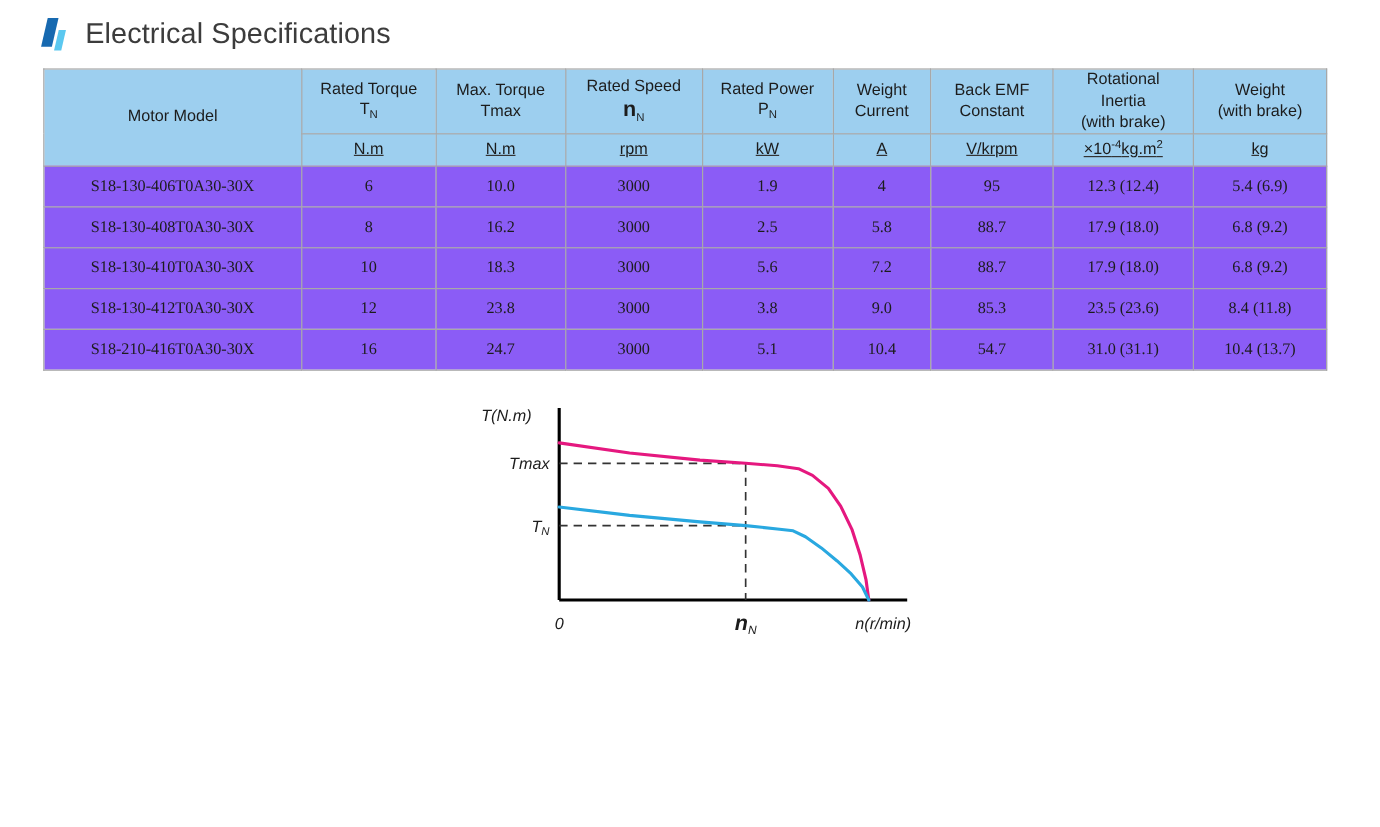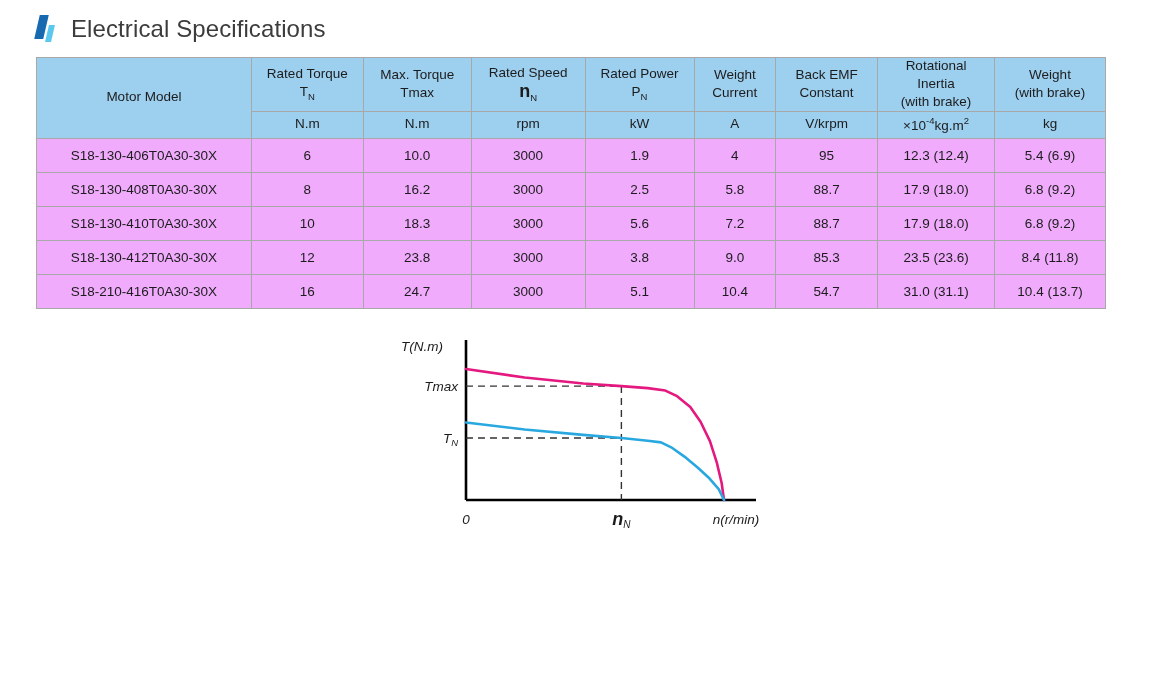--- a/index.html
+++ b/index.html
@@ -76,24 +76,26 @@
   }
   table.spec thead th {
     background: #9DCFEF;
     line-height: 1.25;
   }
   .hdr-main {
     height: 53px;
   }
   .hdr-unit {
     height: 27px;
+    text-decoration: underline;
   }
   table.spec tbody td {
-    background: #f0abfc;
+    background: #8b5cf6;
     height: 33px;
+    font-family: Liberation Serif, serif;
   }
   .c-model  { width: 213px; }
   .c-rt     { width: 111px; }
   .c-mt     { width: 107px; }
   .c-rs     { width: 113px; }
   .c-rp     { width: 108px; }
   .c-rc     { width: 81px; }
   .c-emf    { width: 101px; }
   .c-ri     { width: 116px; }
   .c-wt     { width: 110px; }

